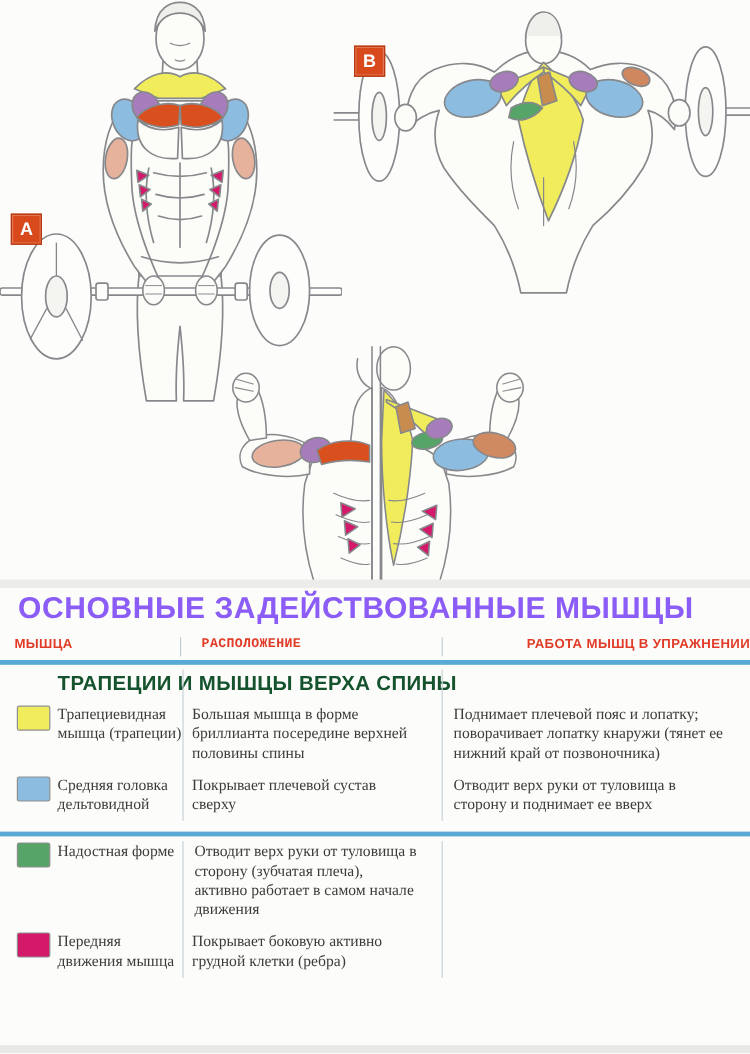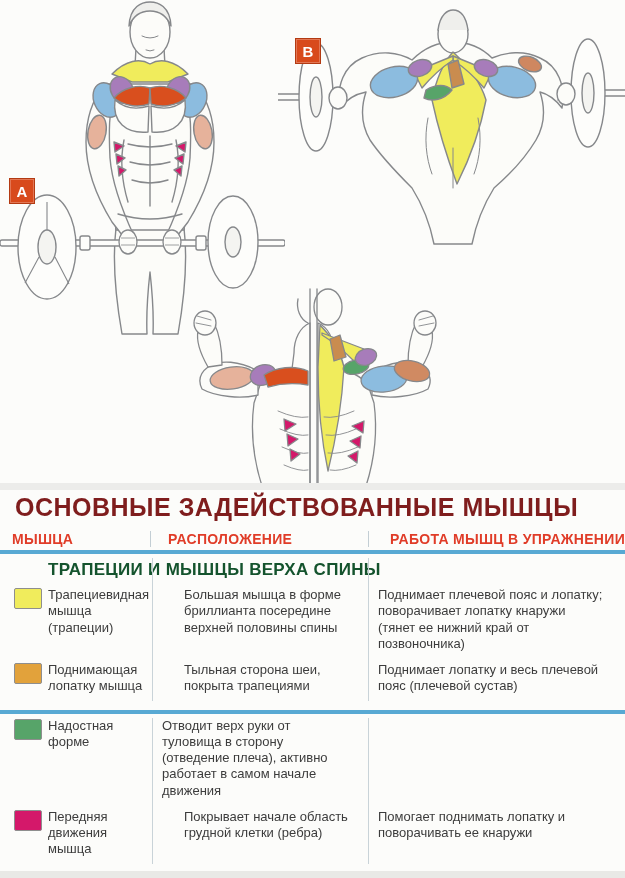--- a/index.html
+++ b/index.html
@@ -18,55 +18,55 @@
     color:#fff;font-weight:bold;font-size:15px;line-height:1;
     box-shadow:inset 0 0 0 1px rgba(255,255,255,.25);
   }
   .badge-a{left:9px;top:178px;}
   .badge-b{left:295px;top:38px;}
   .scan-band{position:absolute;left:0;bottom:0;width:100%;height:7px;background:#ececе8;background:#ececea;}
   
   .muscle-table{position:relative;}
   .t-title{
     margin:3px 0 0 15px;font-size:25px;font-weight:bold;letter-spacing:.5px;
-    color:#7f1d1d;white-space:nowrap;
+    color:#8b5cf6;white-space:nowrap;
   }
   .col-headers{
     position:relative;display:grid;grid-template-columns:152px 216px 1fr;
     margin-top:9px;height:16px;
   }
-  .col-h{font-size:14px;font-weight:bold;color:#e03c28;letter-spacing:.3px;}
+  .col-h{font-size:11px;font-weight:bold;color:#e03c28;letter-spacing:.3px;}
   .col-h.c1{padding-left:12px;}
-  .col-h.c2{padding-left:16px;}
+  .col-h.c2{padding-left:16px;font-family:Liberation Mono, monospace;}
   .col-h.c3{padding-left:10px;text-align:right;}
   .col-headers::before,.col-headers::after{
     content:"";position:absolute;top:0;bottom:0;width:1px;background:#c3ced4;
   }
   .col-headers::before{left:150px;}
   .col-headers::after{left:368px;}
   .divider-blue{height:4px;background:#58a9d3;margin-top:3px;}
   .t-section{position:relative;padding:4px 0 2px;}
   .t-section::before,.t-section::after{
     content:"";position:absolute;top:4px;bottom:6px;width:1px;background:#c9d3d8;
   }
   .t-section::before{left:152px;}
   .t-section::after{left:368px;}
   .sec-header{
     margin:2px 0 7px 48px;font-size:17px;font-weight:bold;color:#14532d;letter-spacing:.3px;
   }
   .t-row{
     display:grid;grid-template-columns:48px 104px 216px 1fr;
-    margin-bottom:10px;align-items:start;
+    margin-bottom:10px;align-items:start;font-family:Liberation Serif, serif;
   }
   .swatch{
     width:26px;height:19px;margin-left:14px;margin-top:1px;
     border:1px solid #8e8e8e;border-radius:2px;
   }
   .cell{font-size:13px;line-height:1.25;color:#3c3c3c;}
-  .cell.loc{padding-left:32px;padding-right:18px;}
+  .cell.loc{padding-left:8px;padding-right:18px;}
   .cell.work{padding-left:10px;padding-right:20px;}
   .bottom-band{position:absolute;left:0;bottom:0;width:100%;height:7px;background:#e9e9e6;}
   svg{display:block;}
 </style>
 </head>
 <body>
 
 <div class="page">
 
   <div class="top-art">
@@ -200,43 +200,42 @@
     <div class="t-section">
       <div class="sec-header">ТРАПЕЦИИ И МЫШЦЫ ВЕРХА СПИНЫ</div>
 
       <div class="t-row">
         <span class="swatch" style="background: rgb(240, 236, 92);"></span>
         <div class="cell">Трапециевидная мышца (трапеции)</div>
         <div class="cell loc">Большая мышца в форме бриллианта посередине верхней половины спины</div>
         <div class="cell work">Поднимает плечевой пояс и лопатку; поворачивает лопатку кнаружи (тянет ее нижний край от позвоночника)</div>
       </div>
 
-
-      <div class="t-row">
-        <span class="swatch" style="background: rgb(226, 162, 59);"></span>
-        <div class="cell">Поднимающая лопатку мышца</div>
-        <div class="cell loc">Тыльная сторона шеи, покрыта трапециями</div>
-        <div class="cell work">Поднимает лопатку и весь плечевой пояс (плечевой сустав)</div>
-      </div>
+      <div class="t-row">
+        <span class="swatch" style="background: rgb(140, 188, 223);"></span>
+        <div class="cell">Средняя головка дельтовидной</div>
+        <div class="cell loc">Покрывает плечевой сустав сверху</div>
+        <div class="cell work">Отводит верх руки от туловища в сторону и поднимает ее вверх</div>
+      </div>
+
     </div>
 
     <div class="divider-blue"></div>
 
     <div class="t-section">
 
       <div class="t-row">
         <span class="swatch" style="background: rgb(87, 164, 105);"></span>
         <div class="cell">Надостная форме</div>
-        <div class="cell work">Отводит верх руки от туловища в сторону (отведение плеча), активно работает в самом начале движения</div>
+        <div class="cell work">Отводит верх руки от туловища в сторону (зубчатая плеча), активно работает в самом начале движения</div>
       </div>
 
       <div class="t-row">
         <span class="swatch" style="background: rgb(212, 24, 106);"></span>
         <div class="cell">Передняя движения мышца</div>
-        <div class="cell loc">Покрывает начале область грудной клетки (ребра)</div>
-        <div class="cell work">Помогает поднимать лопатку и поворачивать ее кнаружи</div>
+        <div class="cell loc">Покрывает боковую активно грудной клетки (ребра)</div>
       </div>
 
     </div>
   </div>
 
   <div class="bottom-band"></div>
 </div>
 
 </body></html>

